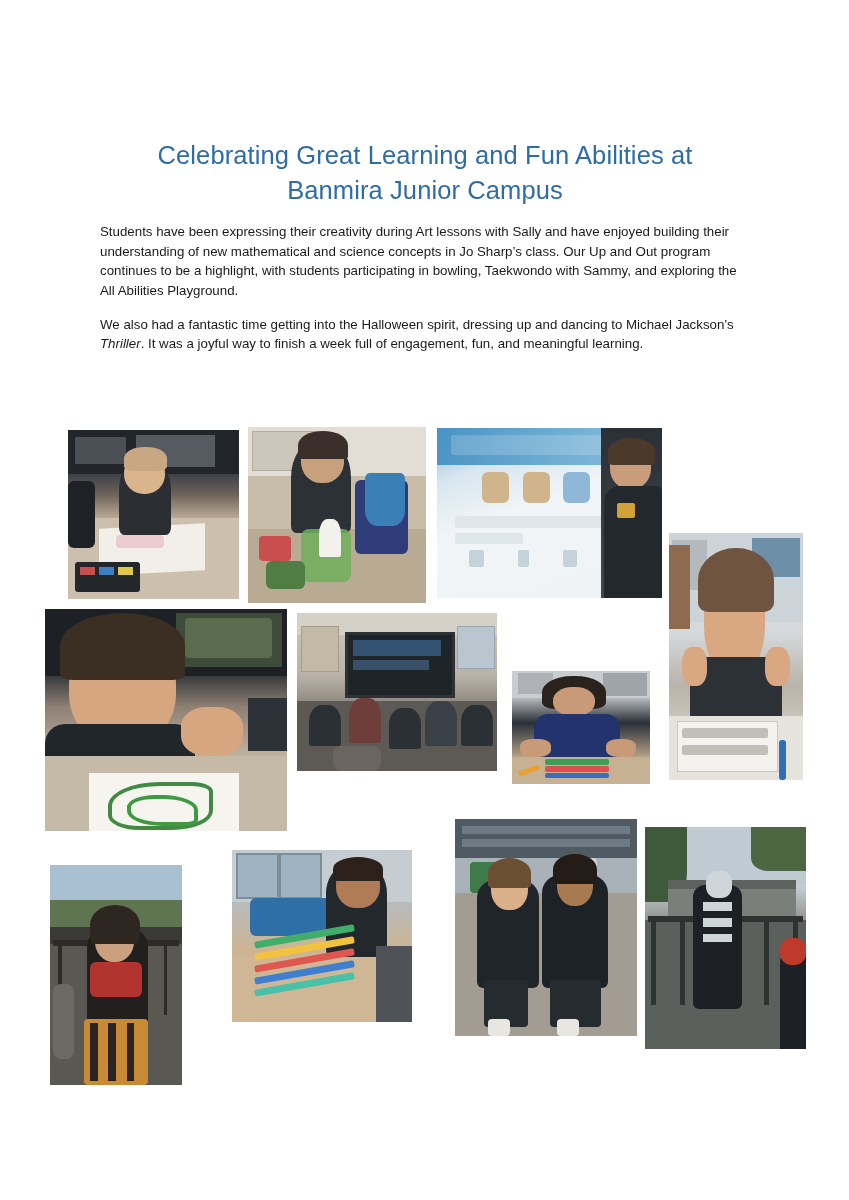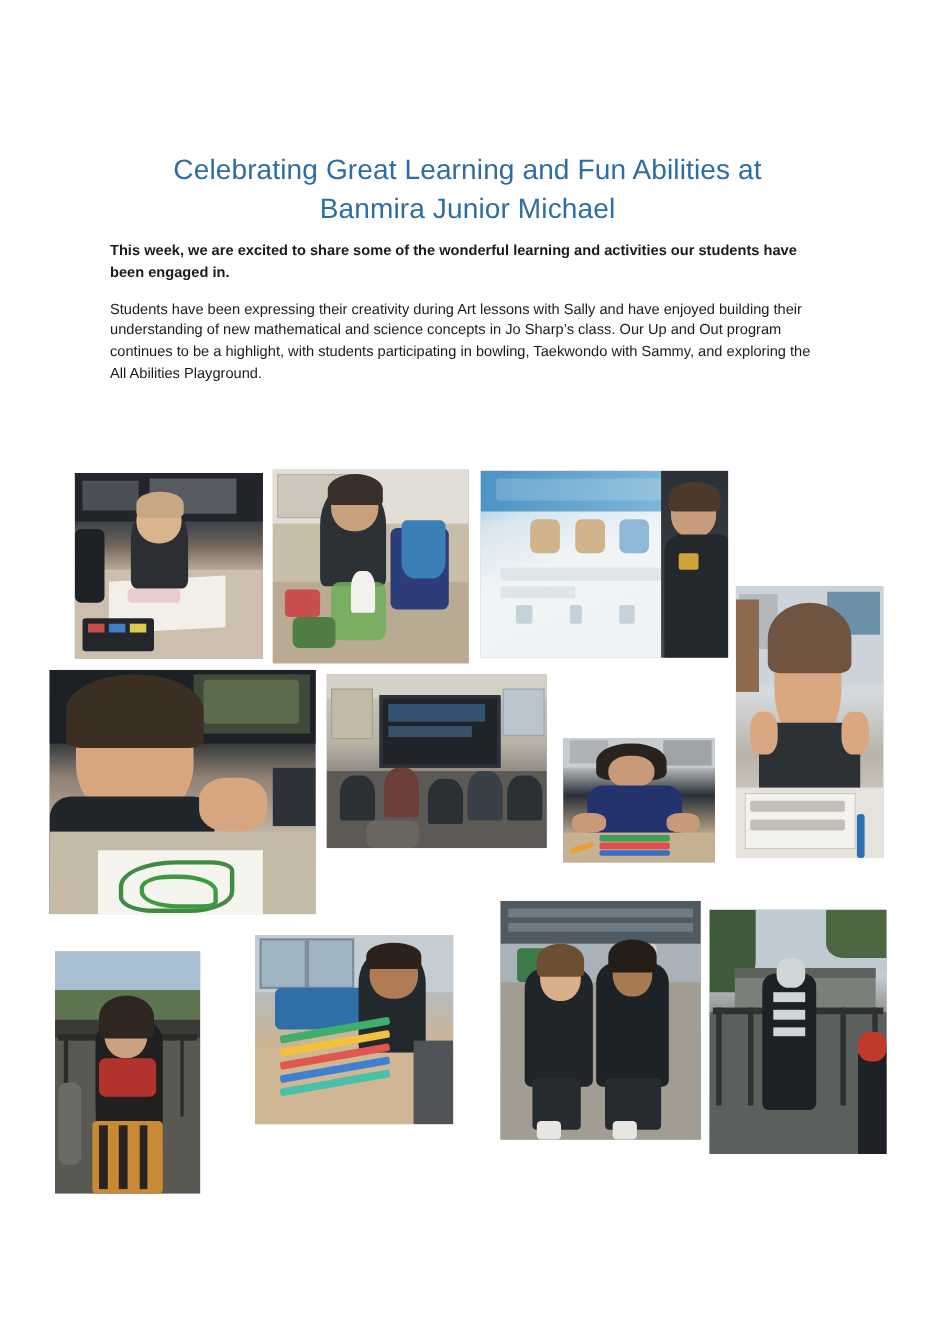--- a/index.html
+++ b/index.html
@@ -101,24 +101,24 @@
   .rect { position: absolute; }
 </style>
 </head>
 <body>
 
 <div class="page">
 
   <div class="content">
     <h1 class="title">
       <span>Celebrating Great Learning and Fun Abilities at</span><br>
-      <span>Banmira Junior Michael</span>
+      <span>Banmira Junior Campus</span>
     </h1>
-    <p class="lead">This week, we are excited to share some of the wonderful learning and activities our students have been engaged in.</p>
     <p class="body-par">Students have been expressing their creativity during Art lessons with Sally and have enjoyed building their understanding of new mathematical and science concepts in Jo Sharp’s class. Our Up and Out program continues to be a highlight, with students participating in bowling, Taekwondo with Sammy, and exploring the All Abilities Playground.</p>
+    <p class="body-par"><span>We also had a fantastic time getting into the Halloween spirit, dressing up and dancing to Michael Jackson’s </span><em>Thriller</em><span>. It was a joyful way to finish a week full of engagement, fun, and meaningful learning.</span></p>
   </div>
 
   <div class="collage">
 
     <div class="photo" id="photo-art-girl-painting">
       <div class="ph-inner" style="background:linear-gradient(180deg,#2a2f35 0%,#3b4148 26%,#6d6258 38%,#b9a894 52%,#cfc3b2 100%);">
         <div class="rect" style="left:0;top:0;width:100%;height:26%;background:#22262b;"></div>
         <div class="rect" style="left:4%;top:4%;width:30%;height:16%;background:#4a5056;"></div>
         <div class="rect" style="left:40%;top:3%;width:46%;height:19%;background:#555b61;"></div>
         <div class="rect" style="left:0;top:52%;width:100%;height:48%;background:#cdbfae;"></div>

